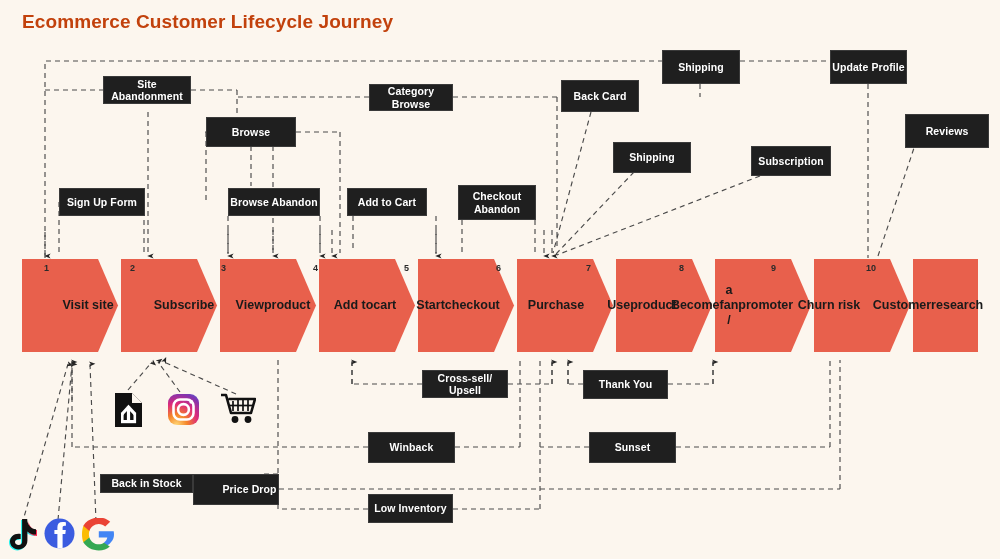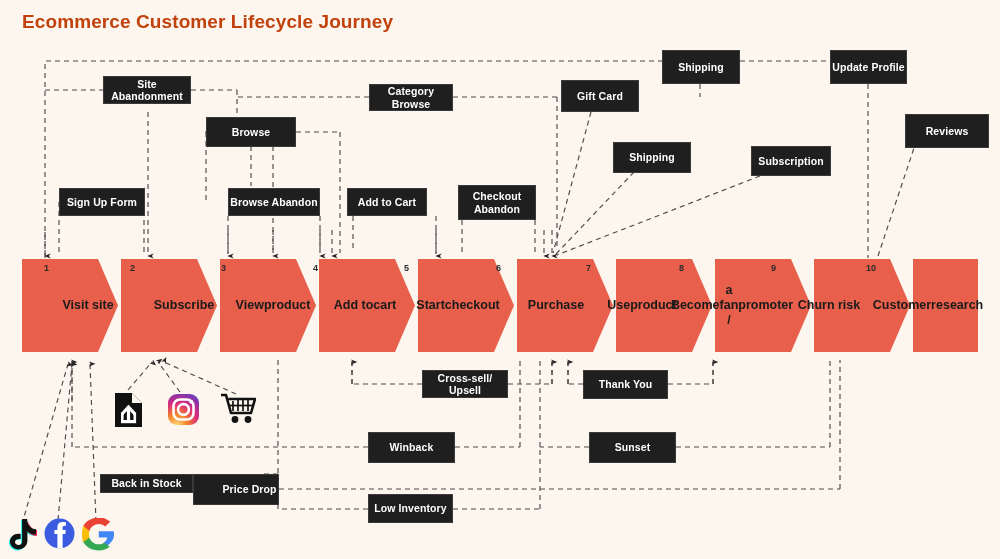--- a/index.html
+++ b/index.html
@@ -288,21 +288,21 @@
       <div class="node" style="left: 662px; top: 50px; width: 78px; height: 34px;">
         <span>Shipping</span>
       </div>
       <div class="node" style="left: 830px; top: 50px; width: 77px; height: 34px;">
         <span>Update  Profile</span>
       </div>
       <div class="node" style="left: 206px; top: 117px; width: 90px; height: 30px;">
         <span>Browse</span>
       </div>
       <div class="node" style="left: 561px; top: 80px; width: 78px; height: 32px;">
-        <span>Gift Card</span>
+        <span>Back Card</span>
       </div>
       <div class="node" style="left: 613px; top: 142px; width: 78px; height: 31px;">
         <span>Shipping</span>
       </div>
       <div class="node" style="left: 751px; top: 146px; width: 80px; height: 30px;">
         <span>Subscription</span>
       </div>
       <div class="node" style="left: 905px; top: 114px; width: 84px; height: 34px;">
         <span>Reviews</span>
       </div>

